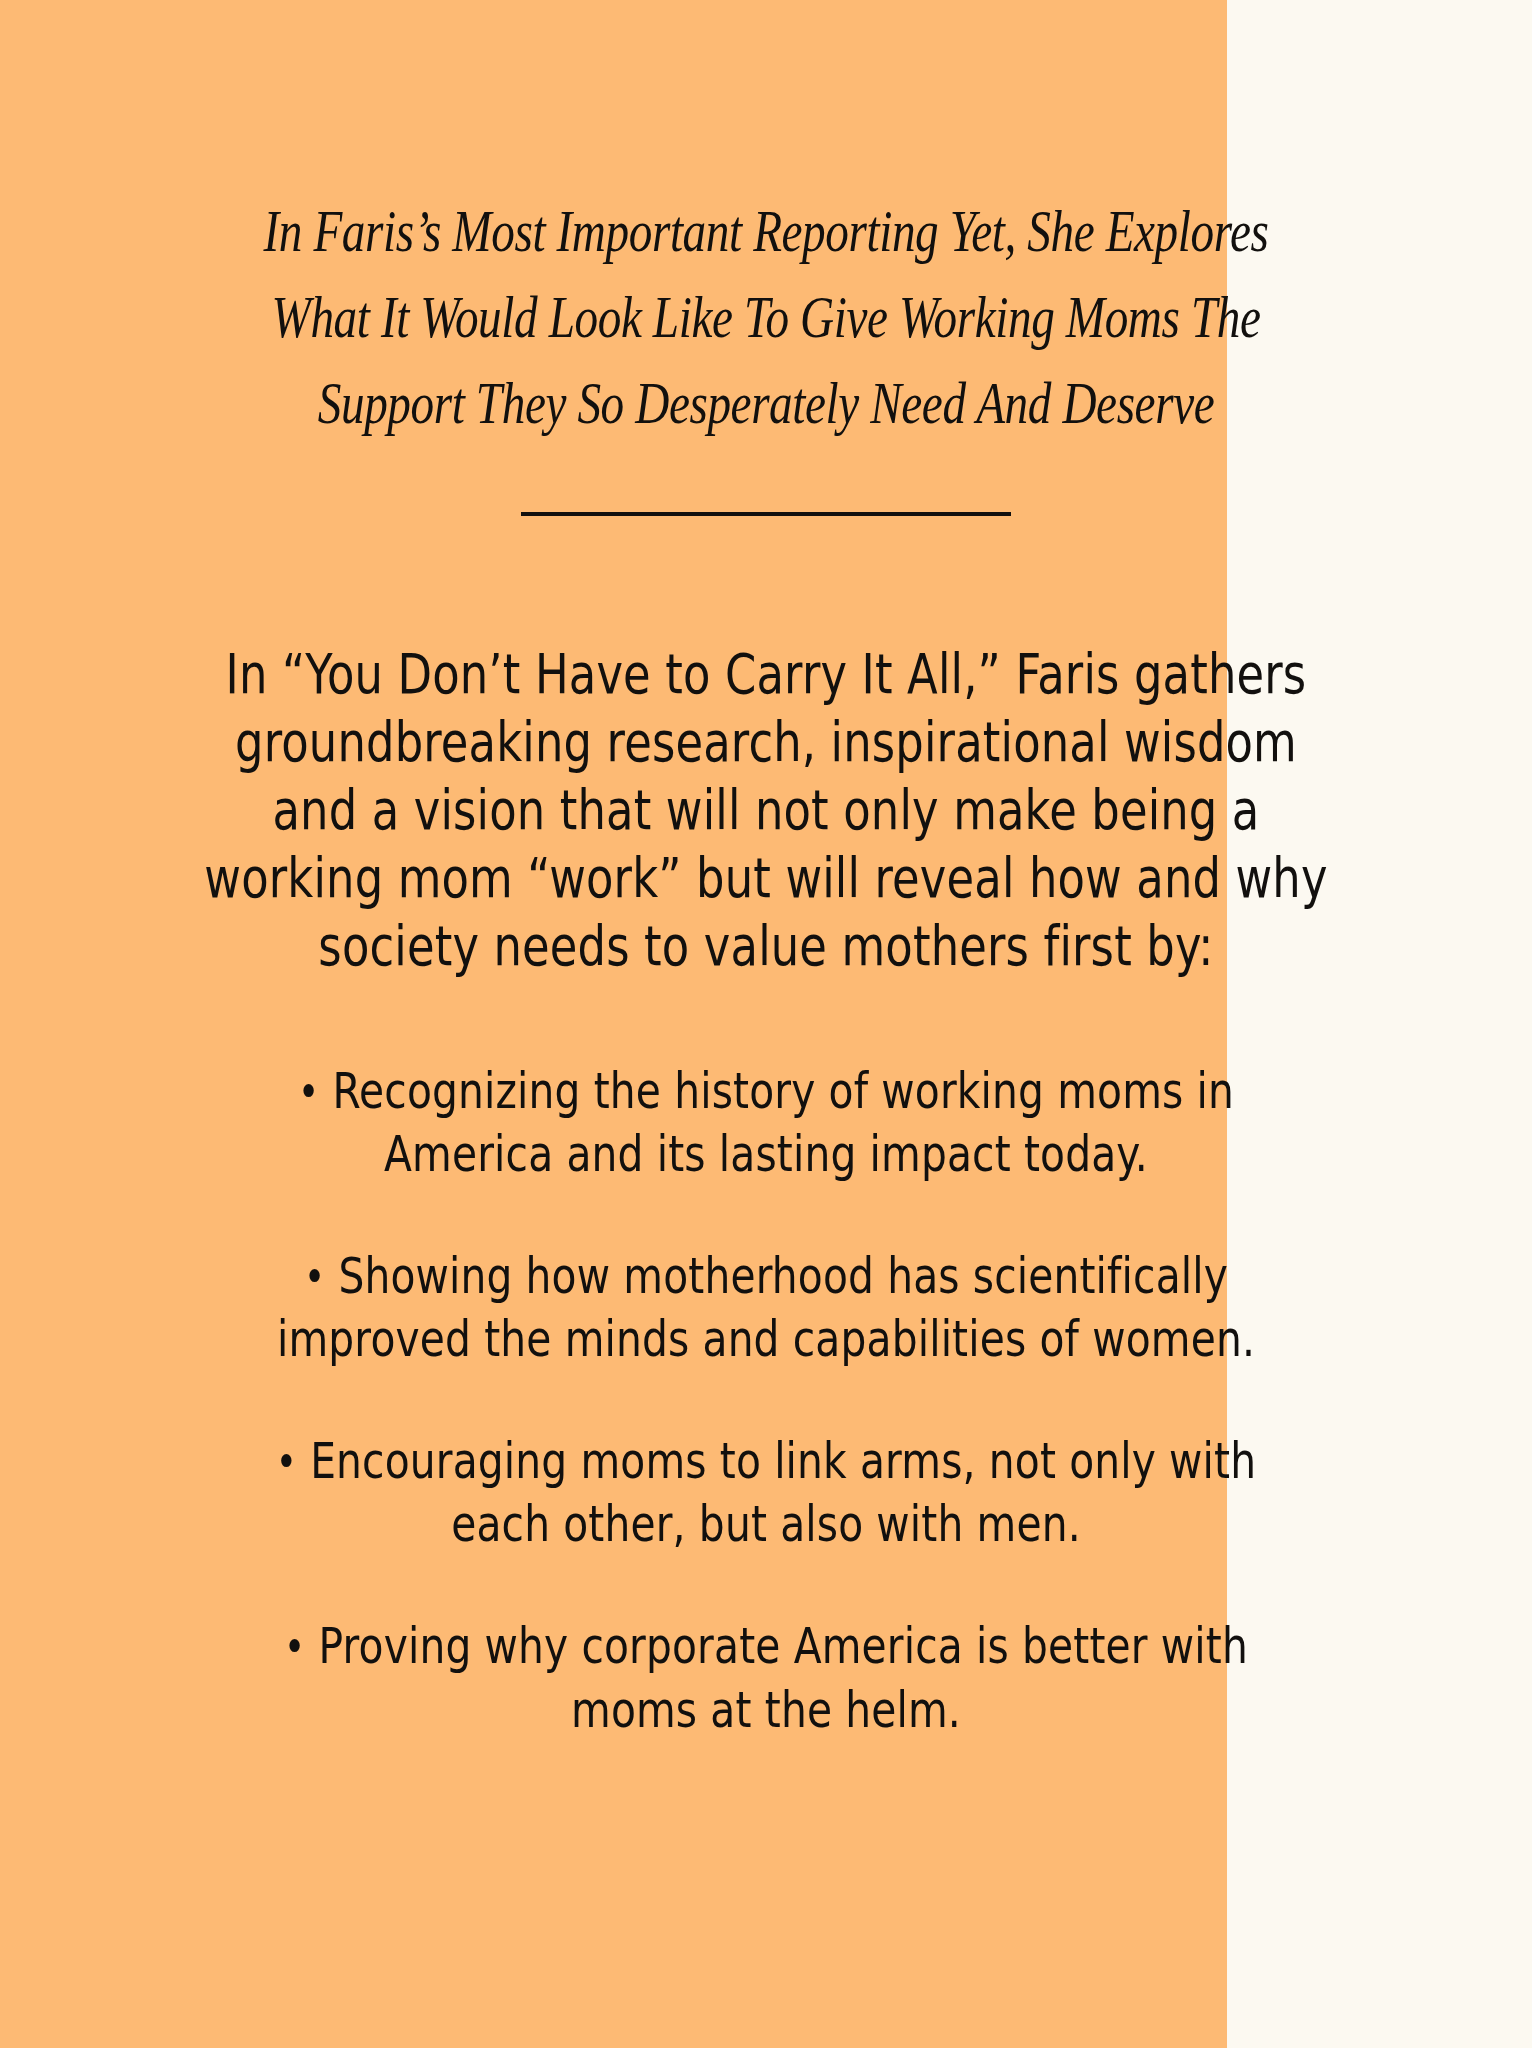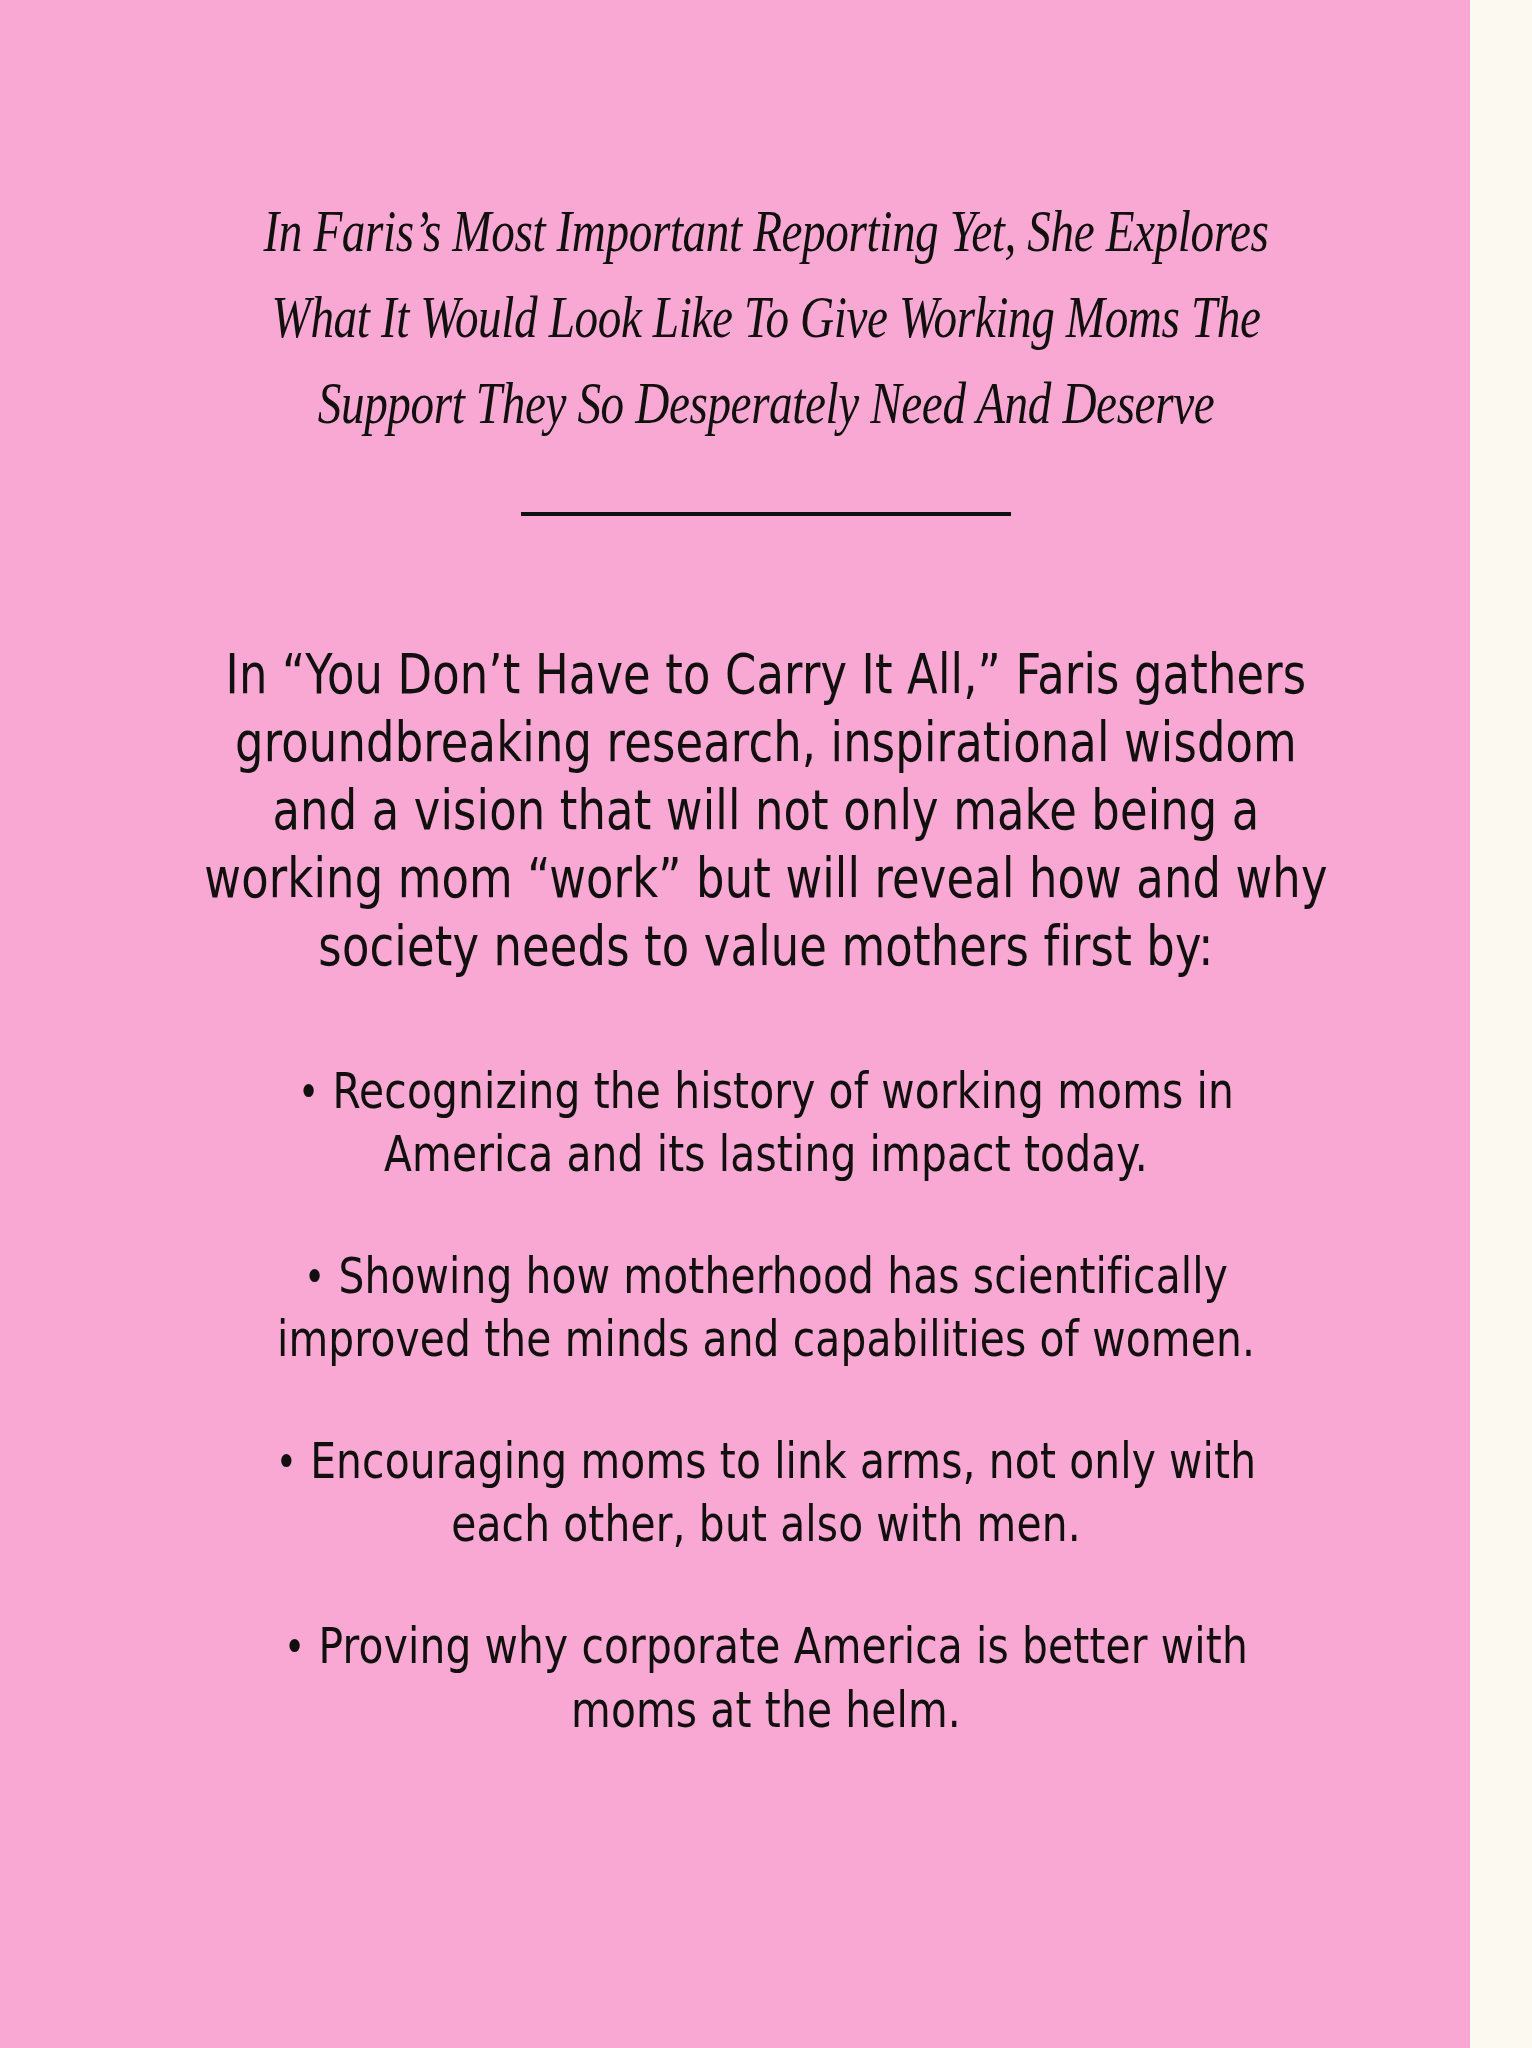--- a/index.html
+++ b/index.html
@@ -10,23 +10,23 @@
     width: 1532px;
     height: 2048px;
     background: #FCF9F1;
     font-family: "Liberation Sans", sans-serif;
     -webkit-font-smoothing: antialiased;
     overflow: hidden;
   }
 
   .page {
     position: relative;
-    width: 1470px;
+    width: 1227px;
     height: 2048px;
-    background: #f9a8d4;
+    background: #fdba74;
     box-sizing: border-box;
   }
 
   
   .headline {
     position: absolute;
     top: 188px;
     left: 0;
     width: 1532px;
     text-align: center;

